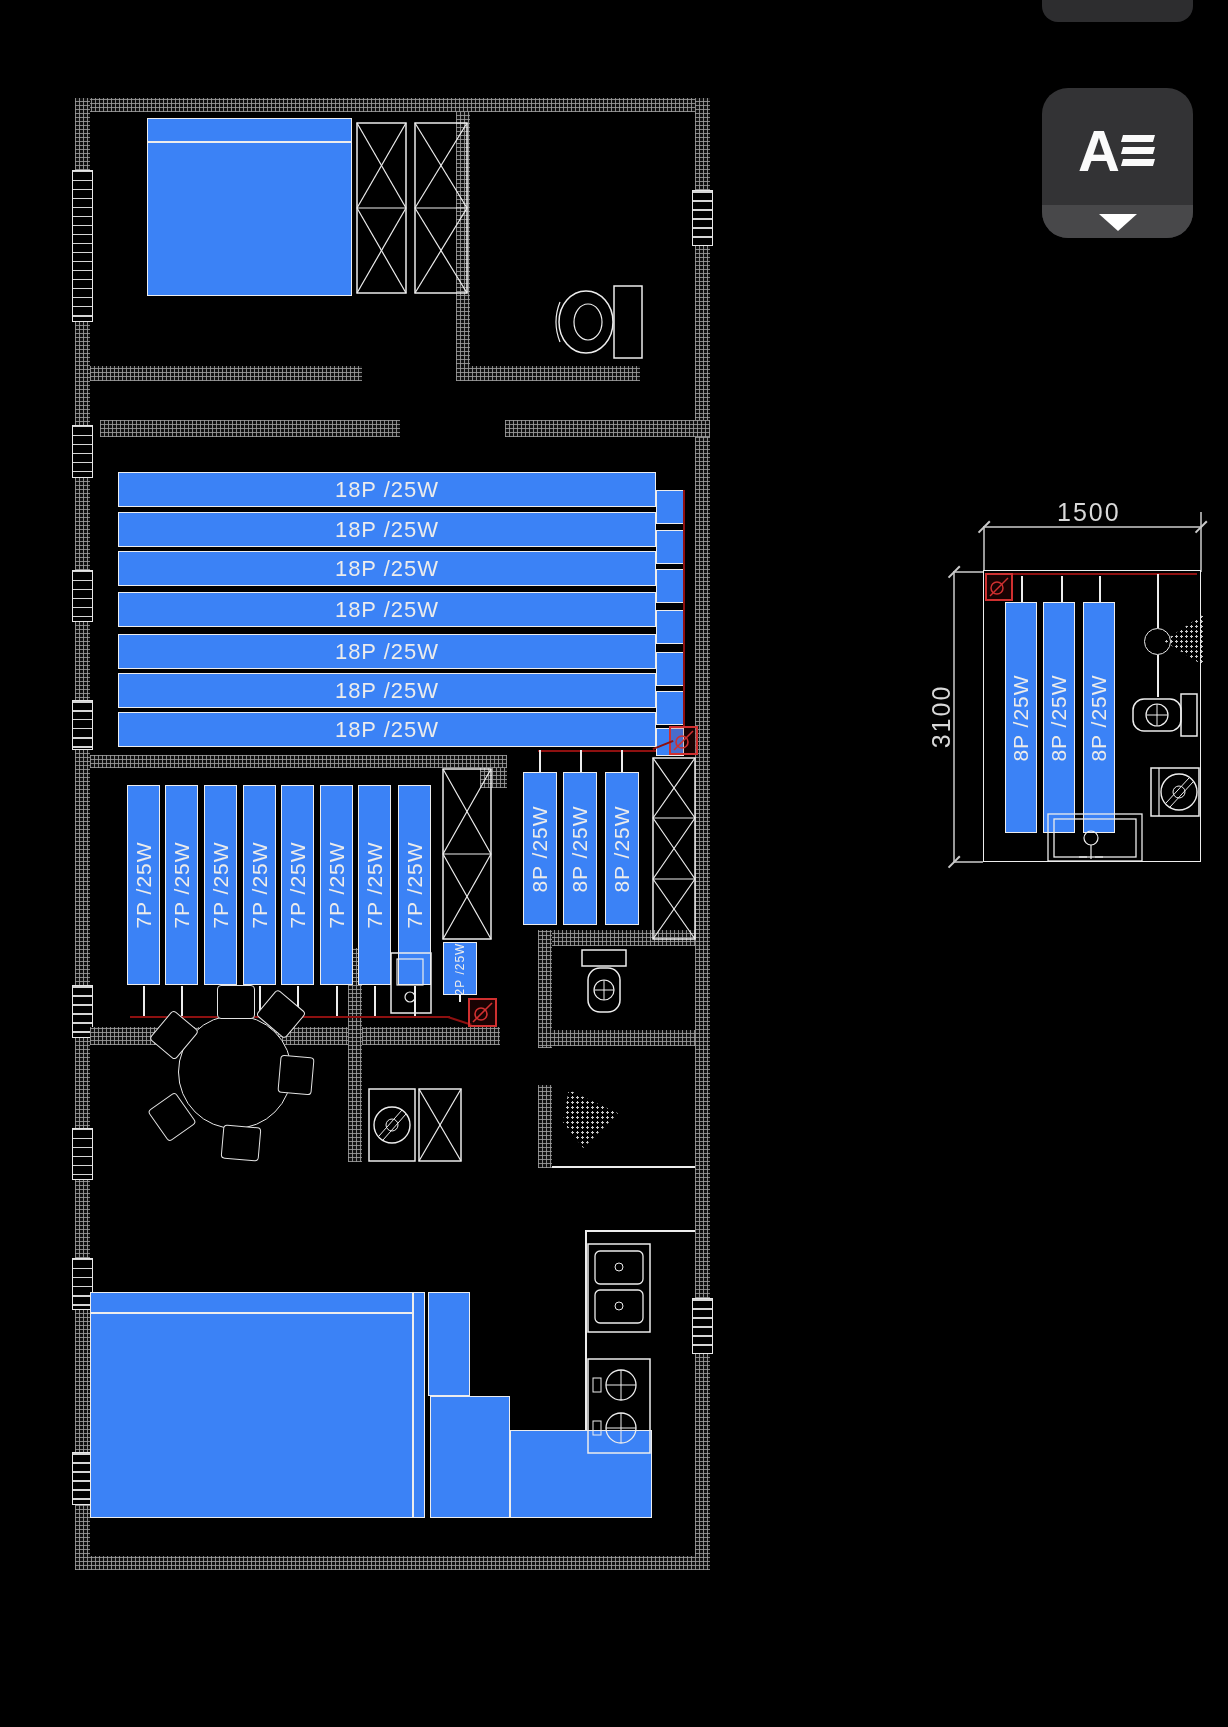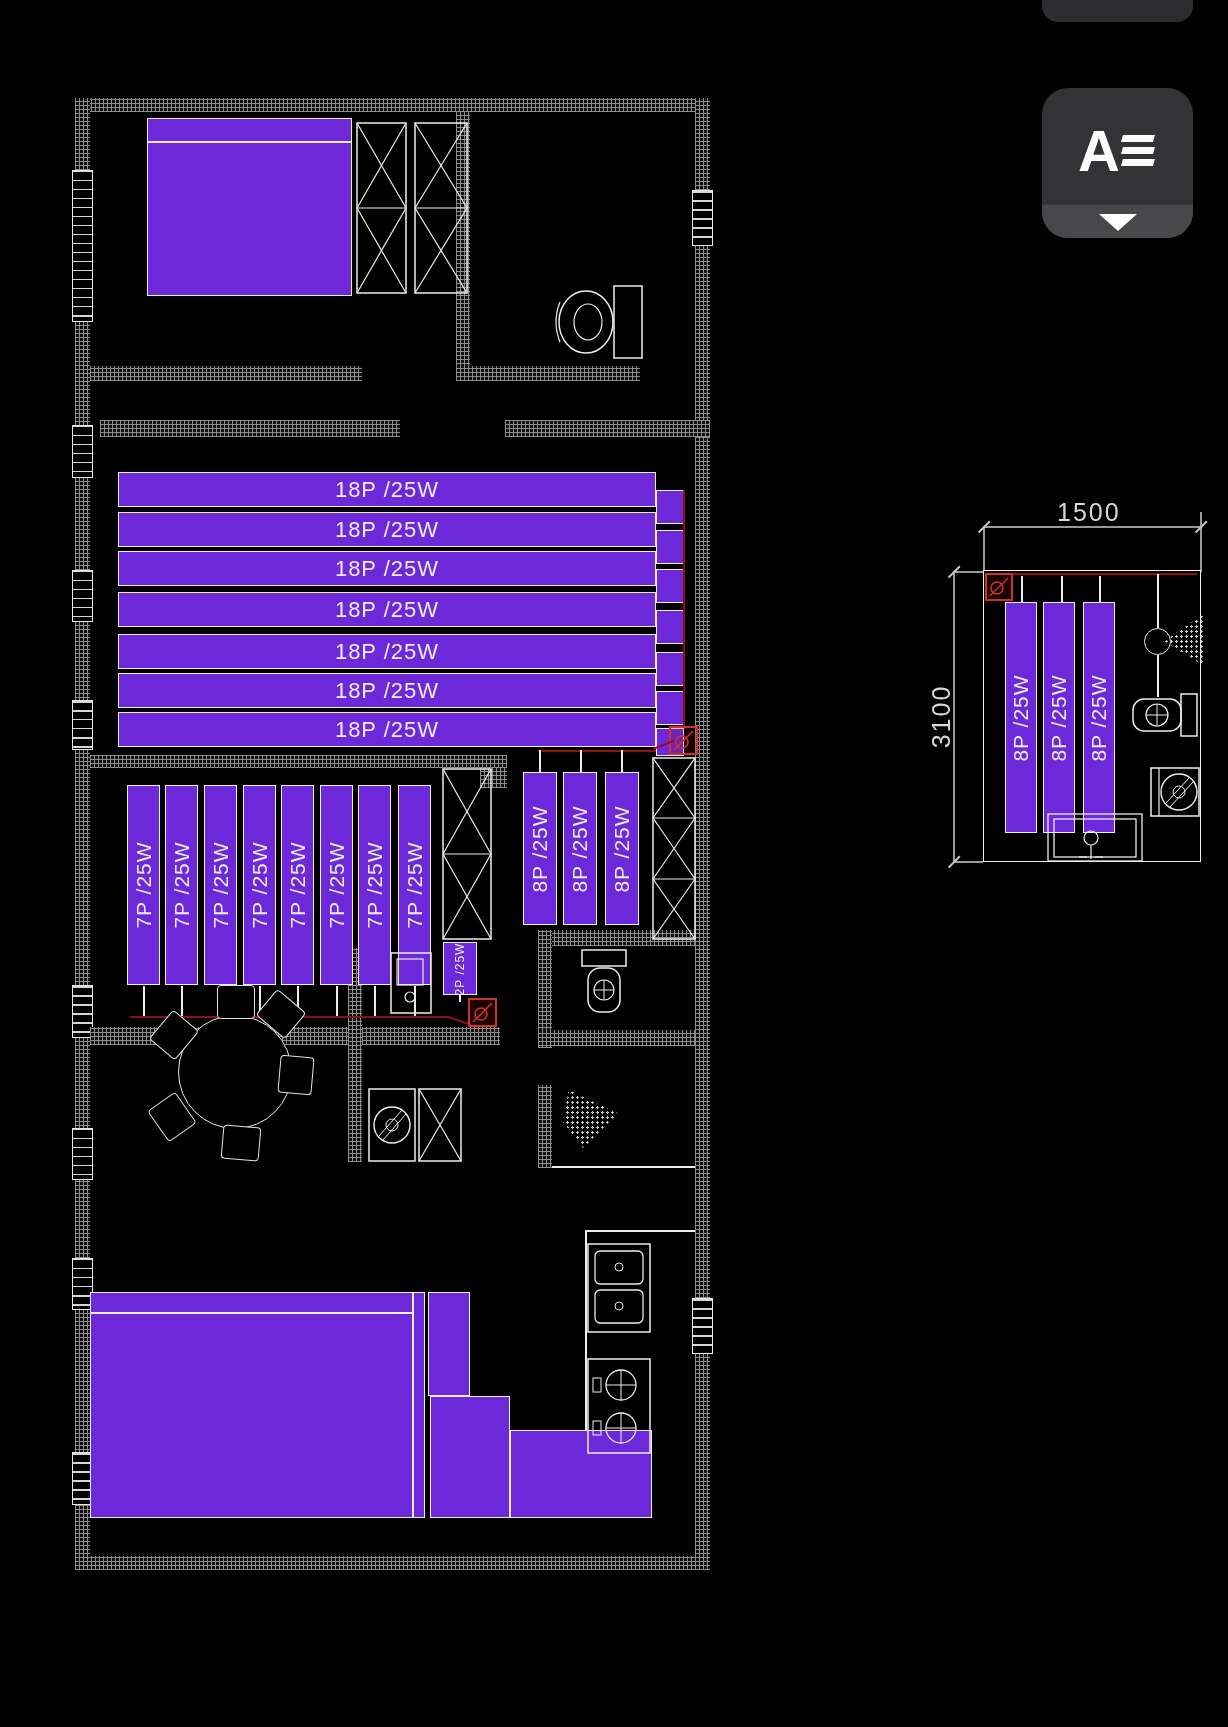--- a/index.html
+++ b/index.html
@@ -5,21 +5,21 @@
   html,body{margin:0;padding:0;background:#000;}
   #canvas{position:relative;width:1228px;height:1727px;background:#000;overflow:hidden;
           font-family:"Liberation Sans", sans-serif;}
   
   .wall{position:absolute;background-color:#101010;
     background-image:
       repeating-linear-gradient(0deg, rgba(158,158,158,.85) 0 1px, transparent 1px 4px),
       repeating-linear-gradient(90deg, rgba(158,158,158,.85) 0 1px, transparent 1px 4px);}
   .wline{position:absolute;background:#ededed;}
   .rline{position:absolute;background:#8e1010;}
-  .box{position:absolute;border:1.5px solid #ededed;background:#6d28d9;box-sizing:border-box;}
+  .box{position:absolute;border:1.5px solid #ededed;background:#3b82f6;box-sizing:border-box;}
   .rack-h{display:flex;align-items:center;justify-content:center;color:#ececec;
           font-size:22px;letter-spacing:1px;white-space:nowrap;}
   .rack-v{display:flex;align-items:center;justify-content:center;overflow:visible;}
   .rack-v .vtext{transform:rotate(-90deg);color:#ececec;font-size:21px;letter-spacing:1px;white-space:nowrap;}
   .rack-v .vtext.small{font-size:12px;}
   .window{position:absolute;border:1.5px solid #e8e8e8;background-color:#000;box-sizing:border-box;
     background-image:repeating-linear-gradient(180deg,#d6d6d6 0 1.5px, transparent 1.5px 9px);}
   .circle{position:absolute;border:1.5px solid #e8e8e8;border-radius:50%;background:#000;box-sizing:border-box;}
   .chair{position:absolute;width:38px;height:34px;border:1.5px solid #e2e2e2;border-radius:4px;background:#000;box-sizing:border-box;}
   .dim{position:absolute;background:#9a9a9a;}

